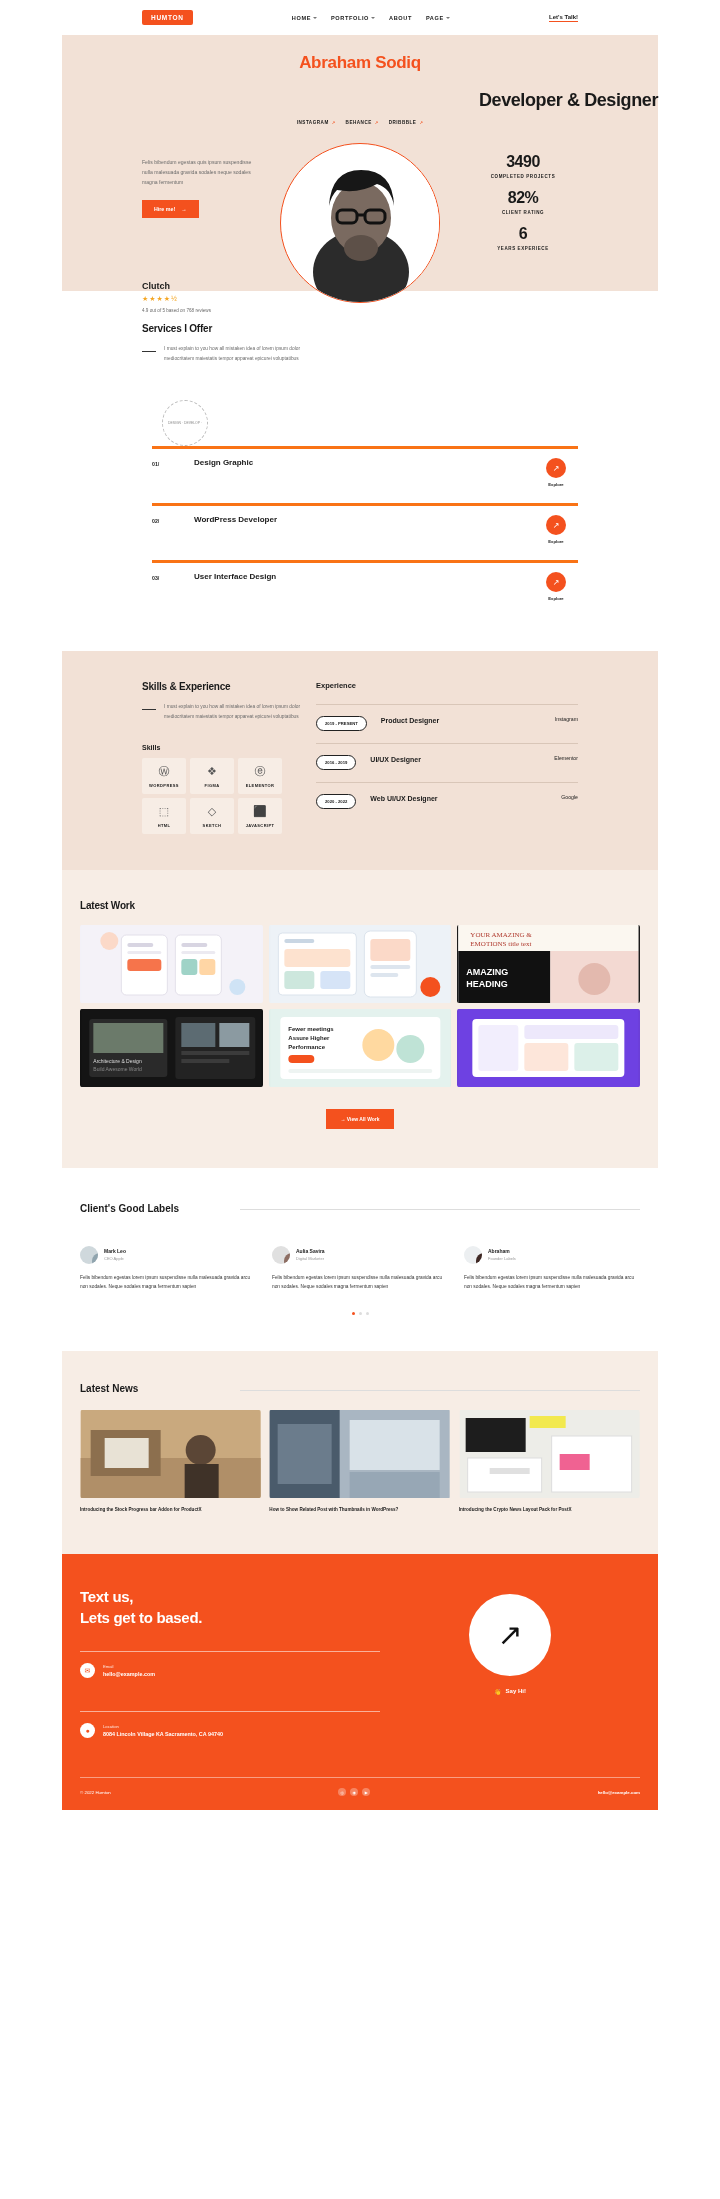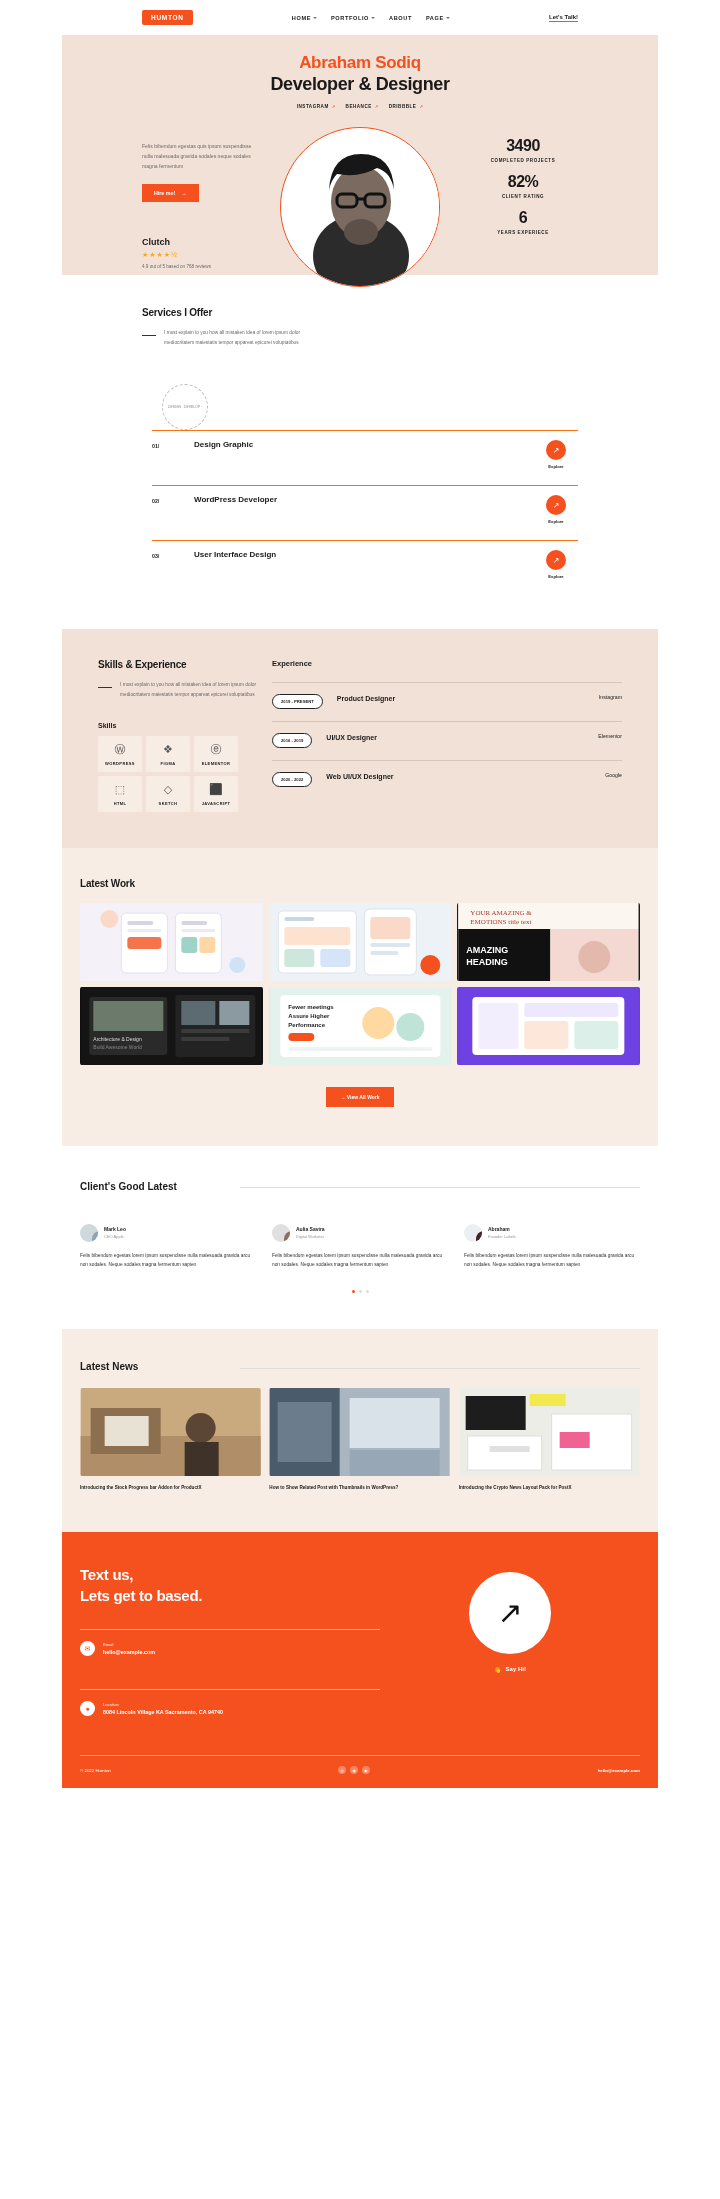--- a/index.html
+++ b/index.html
@@ -23,69 +23,69 @@
   .nav-item {
     font-size:5.6px; font-weight:bold; letter-spacing:.6px; color:#1a1a1a;
     display:flex; align-items:center; gap:2px;
   }
   .caret { width:0;height:0;border-left:2px solid transparent;border-right:2px solid transparent;border-top:2.5px solid #777; display:inline-block;}
   .lets-talk { font-size:6px; font-weight:bold; color:#1a1a1a; border-bottom:1px solid #F4511E; padding-bottom:1px;}
 
   
   .hero { background:#F2E1D6; padding:18px 0 30px; position:relative; }
   .hero-name { text-align:center; color:#F4511E; font-size:17px; font-weight:bold; letter-spacing:-.3px;}
-  .hero-title { text-align:center; font-size:18px; font-weight:bold; letter-spacing:-.4px; margin-top:1px;}
+  .hero-title { text-align:right; font-size:18px; font-weight:bold; letter-spacing:-.4px; margin-top:17px;}
   .socials { display:flex; justify-content:center; gap:10px; margin-top:9px; }
   .social { font-size:4.6px; font-weight:bold; letter-spacing:.5px; display:flex; gap:3px; align-items:center;}
   .social .arr { color:#F4511E; font-size:4px; }
   .hero-body { display:flex; align-items:flex-start; padding:0 80px; margin-top:24px; position:relative; }
   .hero-left { width:110px; padding-top:8px; }
   .hero-desc { font-size:5.1px; line-height:2; color:#6b6b6b; }
   .hire-btn {
     margin-top:12px; background:#F4511E; color:#fff; font-size:5.3px; font-weight:bold;
     padding:6px 12px; display:inline-flex; gap:6px; align-items:center; border:none; cursor:pointer;
   }
   .hero-portrait {
     position:absolute; left:50%; transform:translateX(-50%); top:-6px;
     width:160px; height:160px; border-radius:50%; border:1px solid #F4511E;
     background:#fff; overflow:hidden;
   }
   .hero-stats { margin-left:auto; text-align:center; width:110px; padding-top:4px;}
   .stat-num { font-size:16px; font-weight:bold; letter-spacing:-.5px;}
   .stat-lbl { font-size:4.5px; font-weight:bold; letter-spacing:.6px; margin-top:3px; margin-bottom:10px;}
-  .clutch { position:absolute; left:80px; top:104px; }
+  .clutch { position:absolute; left:80px; top:132px; }
   .clutch-t { font-size:9px; font-weight:bold; }
   .stars { color:#F5A623; font-size:7px; letter-spacing:1px; margin-top:4px;}
   .clutch-sub { font-size:4.6px; color:#6b6b6b; margin-top:5px;}
 
   
   .services { background:#fff; padding:32px 0 34px; }
   .sec-head { font-size:10px; font-weight:bold; letter-spacing:-.2px;}
   .sec-dash { width:14px; height:1px; background:#333; margin-top:7px; float:left; margin-right:8px;}
   .sec-desc { font-size:4.8px; line-height:2.1; color:#6b6b6b; overflow:hidden;}
   .services-row { display:flex; padding:0 80px;flex-direction:column; }
   .services-left { width:160px; }
   .svc-list { flex:1; margin-left:10px; }
-  .svc-item { border-top:1px solid #f97316; display:flex; align-items:flex-start; padding:9px 0 16px; }
+  .svc-item { border-top:3px solid #f97316; display:flex; align-items:flex-start; padding:9px 0 16px; }
   .svc-num { font-size:5.2px; font-weight:bold; width:42px; padding-top:3px;}
   .svc-name { font-size:8px; font-weight:bold; line-height:1.3; flex:1; }
   .svc-explore { width:44px; text-align:center; }
   .circle-btn {
     width:20px;height:20px;border-radius:50%;background:#F4511E;color:#fff;
     display:flex;align-items:center;justify-content:center;font-size:8px;margin:0 auto;
   }
   .svc-explore span { font-size:4.2px; font-weight:bold; display:block; margin-top:4px;}
   .rot-badge {
     width:46px;height:46px;border-radius:50%;border:1px dashed #bbb;margin:36px 0 0 20px;
     display:flex;align-items:center;justify-content:center;font-size:3.4px;color:#888;text-align:center;
   }
 
   
   .skills { background:#F2E1D6; padding:30px 0 36px; }
-  .skills-row { display:flex; padding:0 36px; }
+  .skills-row { display:flex; padding:0 80px; }
   .skills-left { width:160px; }
   .sub-head { font-size:7px; font-weight:bold; margin-top:22px; }
   .skill-grid { display:grid; grid-template-columns:repeat(3,1fr); gap:4px; margin-top:7px; width:140px;}
   .skill-card {
     background:#F7EDE5; border-radius:2px; padding:8px 2px 6px; text-align:center;
   }
   .skill-icon { font-size:11px; color:#555; line-height:1; }
   .skill-name { font-size:4px; font-weight:bold; letter-spacing:.4px; margin-top:6px;}
   .exp-col { flex:1; margin-left:14px; }
   .exp-title { font-size:7.5px; font-weight:bold; margin-bottom:14px;}
@@ -426,21 +426,21 @@
       <button class="viewall">
         <span>→</span>
         <span>View All Work</span>
       </button>
     </div>
   </div>
 
   <div class="reviews">
     <div class="inner">
       <div class="rev-headrow">
-        <div class="rev-title">Client's Good Latest</div>
+        <div class="rev-title">Client's Good Labels</div>
         <div class="rev-line"></div>
       </div>
       <div class="rev-grid">
         <div>
           <div class="rev-top">
             <div class="avatar">
               <svg viewBox="0 0 40 40" width="40" height="40">
                   <rect width="40" height="40" fill="#cfd8dc"></rect>
                   <circle cx="20" cy="15" r="8" fill="#90a4ae"></circle>
                   <ellipse cx="20" cy="36" rx="14" ry="11" fill="#78909c"></ellipse>

